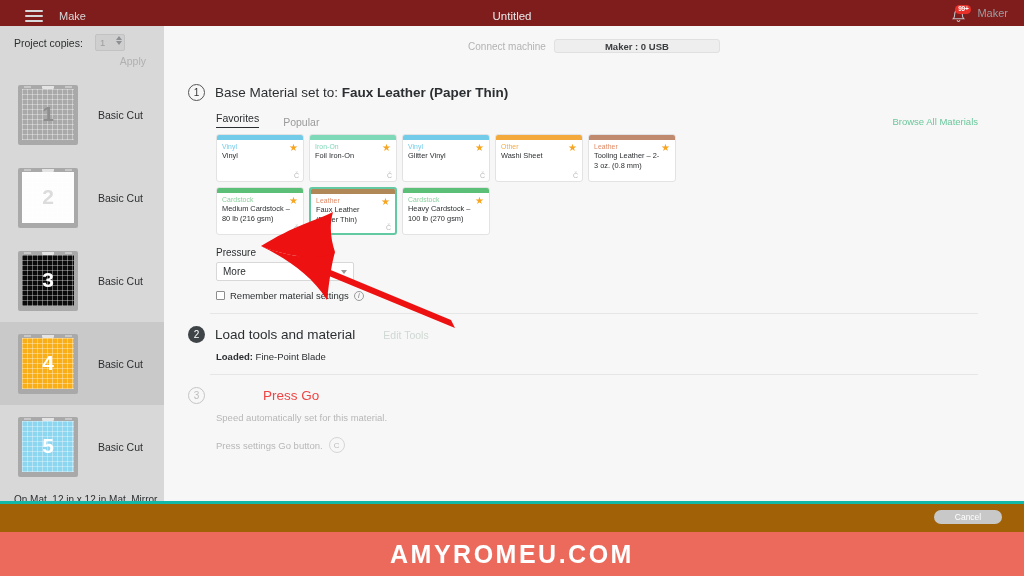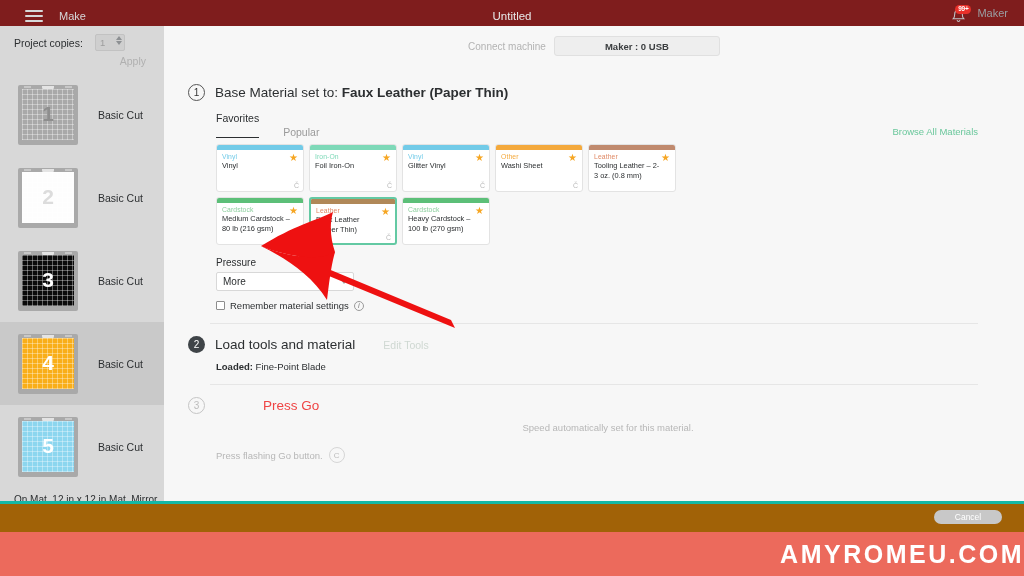--- a/index.html
+++ b/index.html
@@ -85,21 +85,21 @@
   .main {
     position: absolute; top: 26px; left: 164px; width: 860px; height: 550px;
     background: #f7f7f7;
   }
   .connect-row {
     position: absolute; top: 6px; left: 0; width: 860px; height: 28px;
     display: flex; align-items: center; justify-content: center; gap: 8px;
   }
   .connect-label { font-size: 10px; color: #b3b3b3; }
   .connect-btn {
-    width: 166px; height: 20px; background: #eeeeee; border: 1px solid #e0e0e0;
+    width: 166px; height: 14px; background: #eeeeee; border: 1px solid #e0e0e0;
     border-radius: 3px; display: flex; align-items: center; justify-content: center;
     font-size: 9.5px; font-weight: bold; color: #3a3d3f;
   }
 
   .panel { position: absolute; top: 46px; left: 0; width: 860px; }
   .step { position: relative; padding: 12px 24px 0 24px; }
   .step-head { display: flex; align-items: center; gap: 10px; }
   .step-circle {
     width: 17px; height: 17px; border-radius: 50%; display: flex;
     align-items: center; justify-content: center; font-size: 10px; flex: 0 0 auto;
@@ -107,21 +107,21 @@
   .step-circle.outline { border: 1px solid #555; color: #333; }
   .step-circle.filled { background: #3f4448; color: #fff; }
   .step-circle.muted { border: 1px solid #c5c5c5; color: #bdbdbd; }
   .step-title { font-size: 13.5px; color: #2c2f31; }
   .step-title.muted { color: #ef4444; margin-left: 48px; }
   .step-title b { font-weight: bold; }
   .edit-tools { font-size: 10.5px; color: #cfd8d2; margin-left: 18px; }
 
   .tabs-row { display: flex; align-items: flex-end; margin: 11px 0 0 28px; position: relative; }
   .tab-lnk { font-size: 10.5px; color: #9a9a9a; margin-right: 24px; }
-  .tab-lnk.active { color: #2c2f31; border-bottom: 1px solid #2c2f31; padding-bottom: 13px; }
+  .tab-lnk.active { color: #2c2f31; border-bottom: 1px solid #2c2f31; padding-bottom: 3px; }
   .browse-all { position: absolute; right: 22px; bottom: 1px; font-size: 9.5px; color: #69c79b; }
 
   .cards { margin: 6px 0 0 28px; display: flex; flex-wrap: wrap; gap: 5px; width: 545px; }
   .card-slot { width: 88px; }
   .card {
     width: 88px; height: 48px; background: #fff; border: 1px solid #e3e3e3;
     border-radius: 3px; position: relative; overflow: hidden;
   }
   .card .topstripe { height: 5px; width: 100%; }
   .card .cat { font-size: 6.8px; padding: 3px 0 0 5px; letter-spacing: .1px; }
@@ -151,41 +151,41 @@
   .info-icon {
     width: 10px; height: 10px; border: 1px solid #9a9a9a; border-radius: 50%;
     font-size: 7.5px; color: #7d7d7d; display: flex; align-items: center;
     justify-content: center; font-style: italic; line-height: 1;
   }
 
   .divider { height: 1px; background: #e6e6e6; margin: 12px 22px 0 22px; }
 
   .loaded-line { font-size: 9.5px; color: #2c2f31; margin: 8px 0 0 28px; }
   .loaded-line b { font-weight: bold; }
-  .sub-muted { font-size: 9.5px; color: #b7b7b7; margin: 8px 0 0 28px; text-align: center; }
+  .sub-muted { font-size: 9.5px; color: #b7b7b7; margin: 8px 0 0 28px; }
   .press-row { display: flex; align-items: center; gap: 6px; margin: 14px 0 0 28px; }
   .press-circle {
     width: 16px; height: 16px; border-radius: 50%; border: 1px solid #d6d6d6;
     display: flex; align-items: center; justify-content: center;
     font-size: 8px; color: #bcbcbc;
   }
 
   .bottombar {
     position: absolute; bottom: 44px; left: 0; width: 1024px; height: 31px;
     background: #a16207; border-top: 3px solid #14b8a6; text-align: right;
   }
   .cancel-btn {
     position: absolute; right: 22px; top: 6px; width: 68px; height: 14px;
     background: #c8c8c8; border-radius: 8px; display: flex; align-items: center;
     justify-content: center; font-size: 8.5px; color: #ffffff;
   }
 
   .footer {
     position: absolute; bottom: 0; left: 0; width: 1024px; height: 44px;
-    background: #ec6a5c; display: flex; align-items: center; justify-content: flex-end;
+    background: #ec6a5c; display: flex; align-items: center; justify-content: center;
   }
   .footer-text {
     color: #ffffff; font-size: 25px; font-weight: bold; letter-spacing: 2.5px;
   }
 
   
   .arrow-overlay {
     position: absolute; top: 200px; left: 255px; width: 200px; height: 130px;
     pointer-events: none;
   }
@@ -420,21 +420,21 @@
         <div class="divider"></div>
       </div>
 
       <div class="step">
         <div class="step-head">
           <div class="step-circle muted">3</div>
           <div class="step-title muted">Press Go</div>
         </div>
         <div class="sub-muted">Speed automatically set for this material.</div>
         <div class="press-row">
-          <div class="sub-muted" style="margin:0">Press flashing Go button.</div>
+          <div class="sub-muted" style="margin:0">Press settings Go button.</div>
           <div class="press-circle">C</div>
         </div>
       </div>
 
     </div>
   </div>
 
   <div class="bottombar">
     <div class="cancel-btn">Cancel</div>
   </div>

